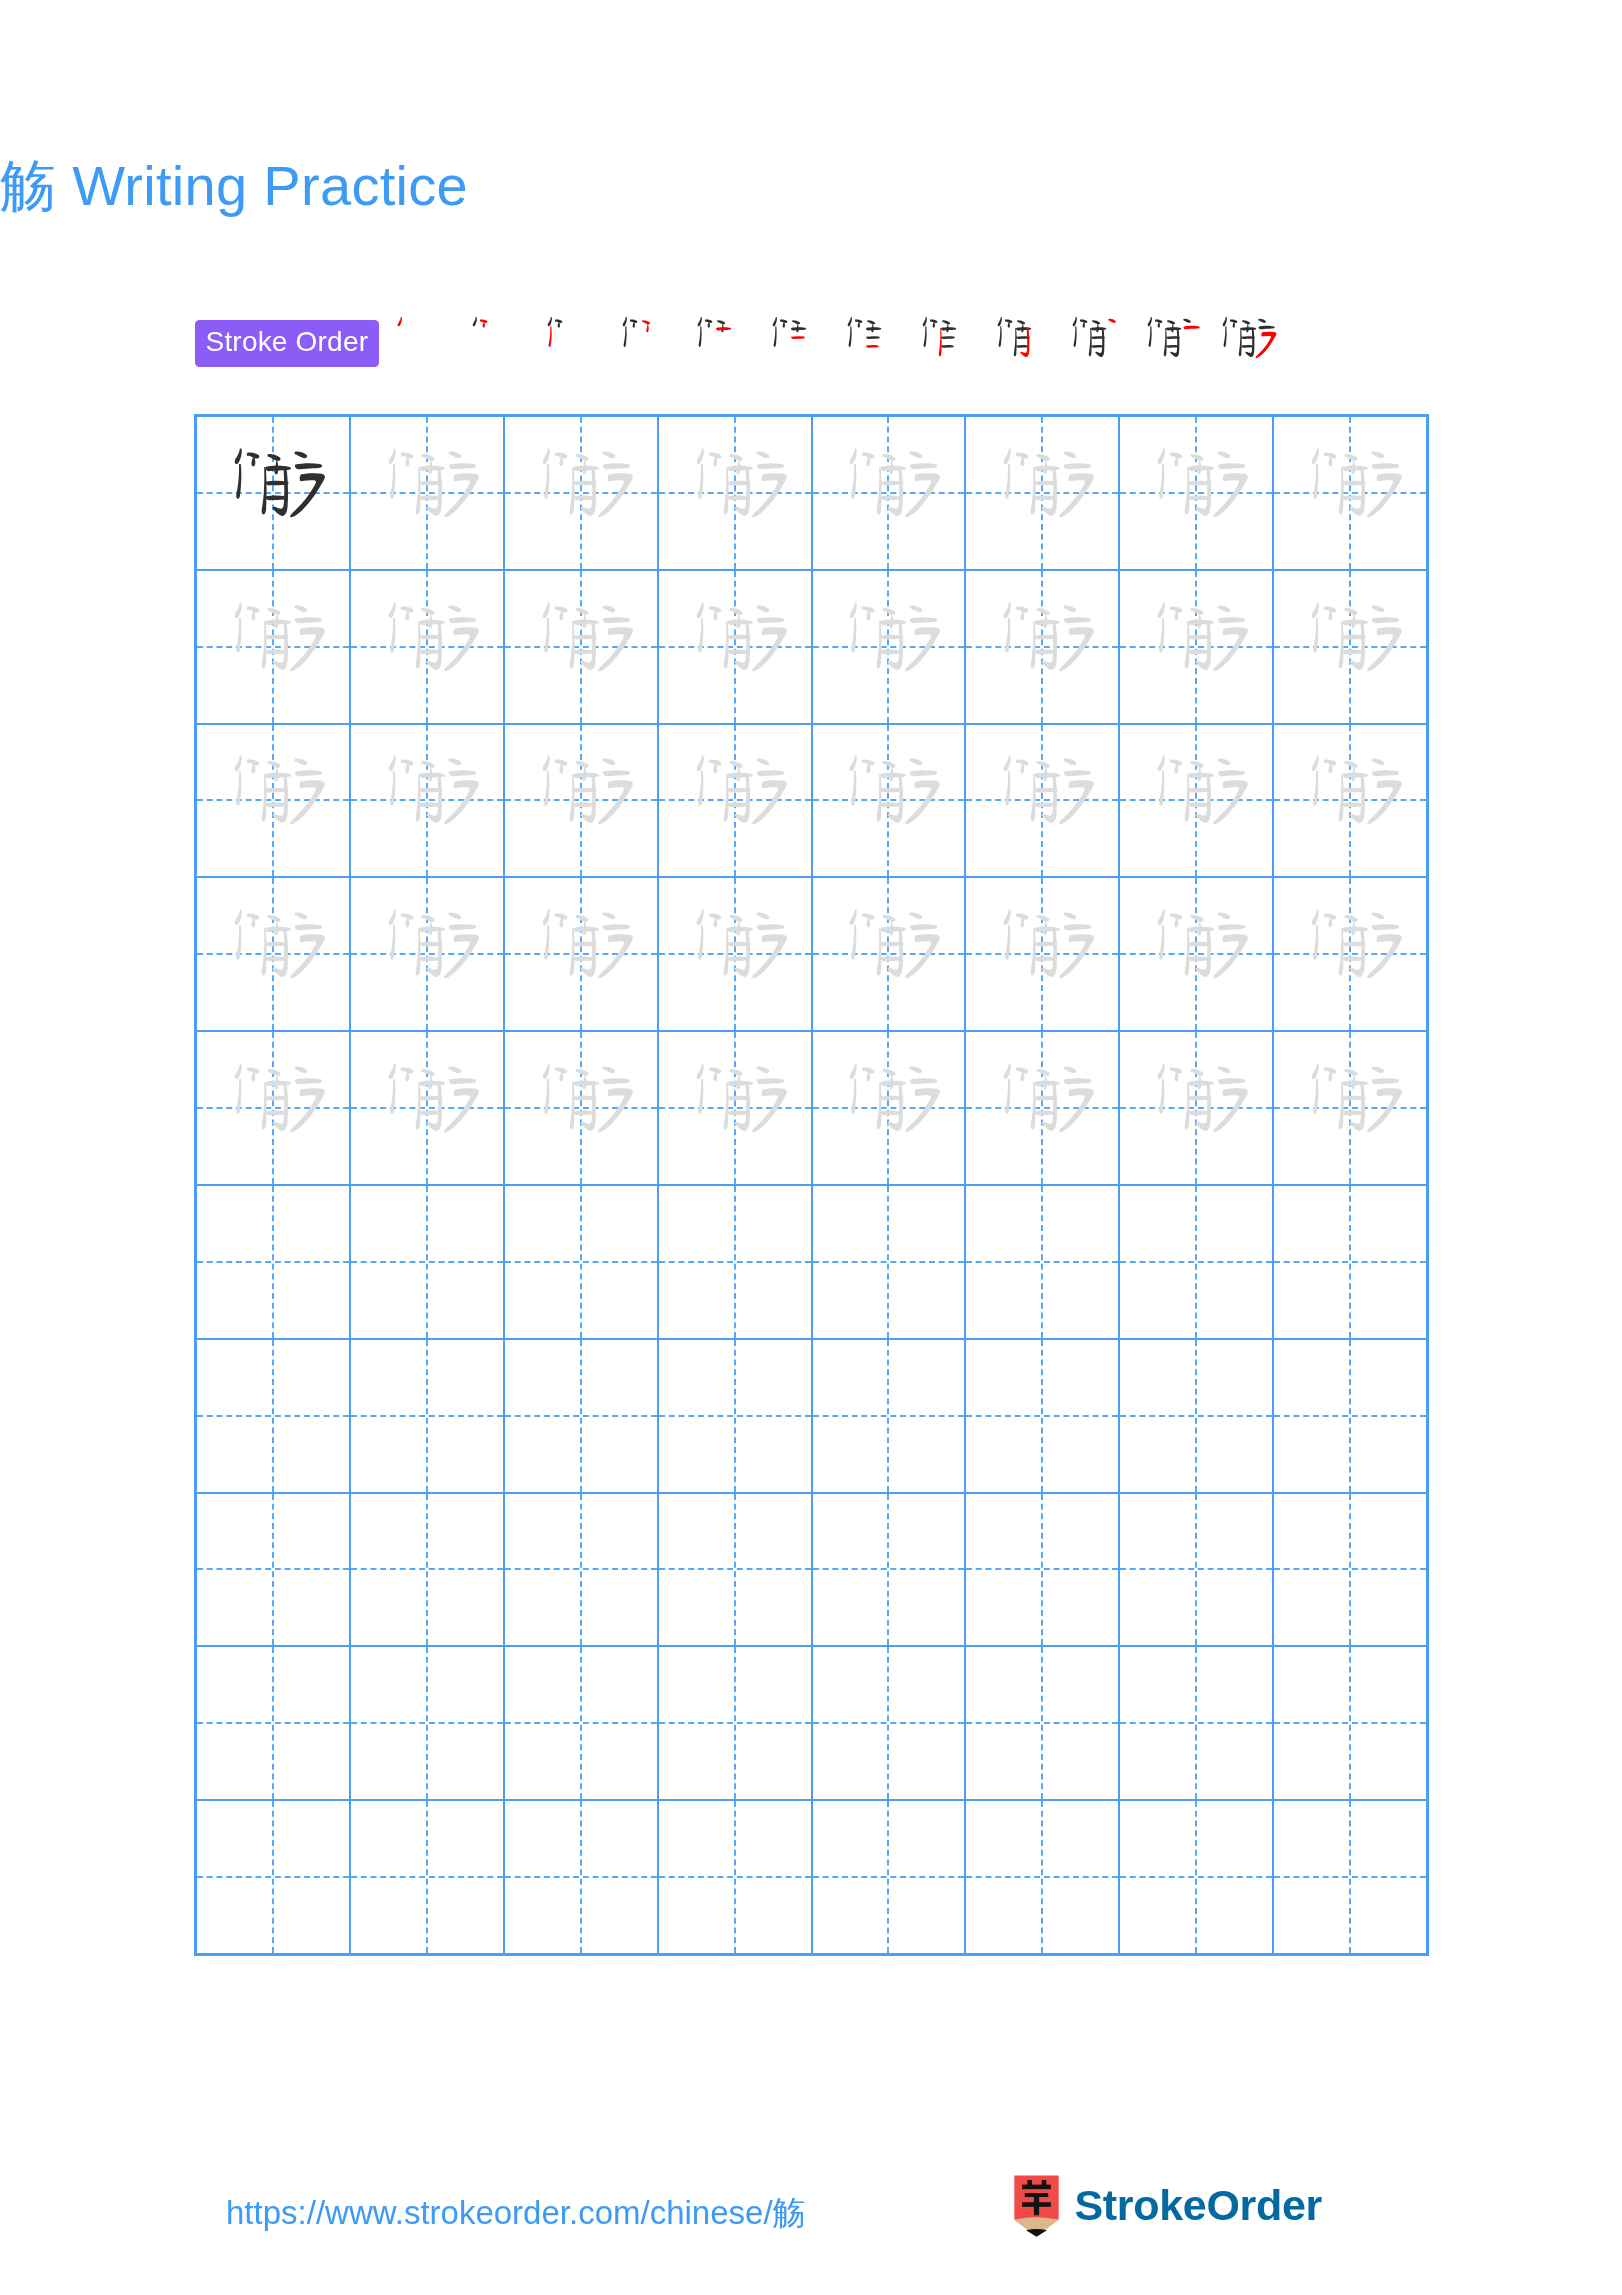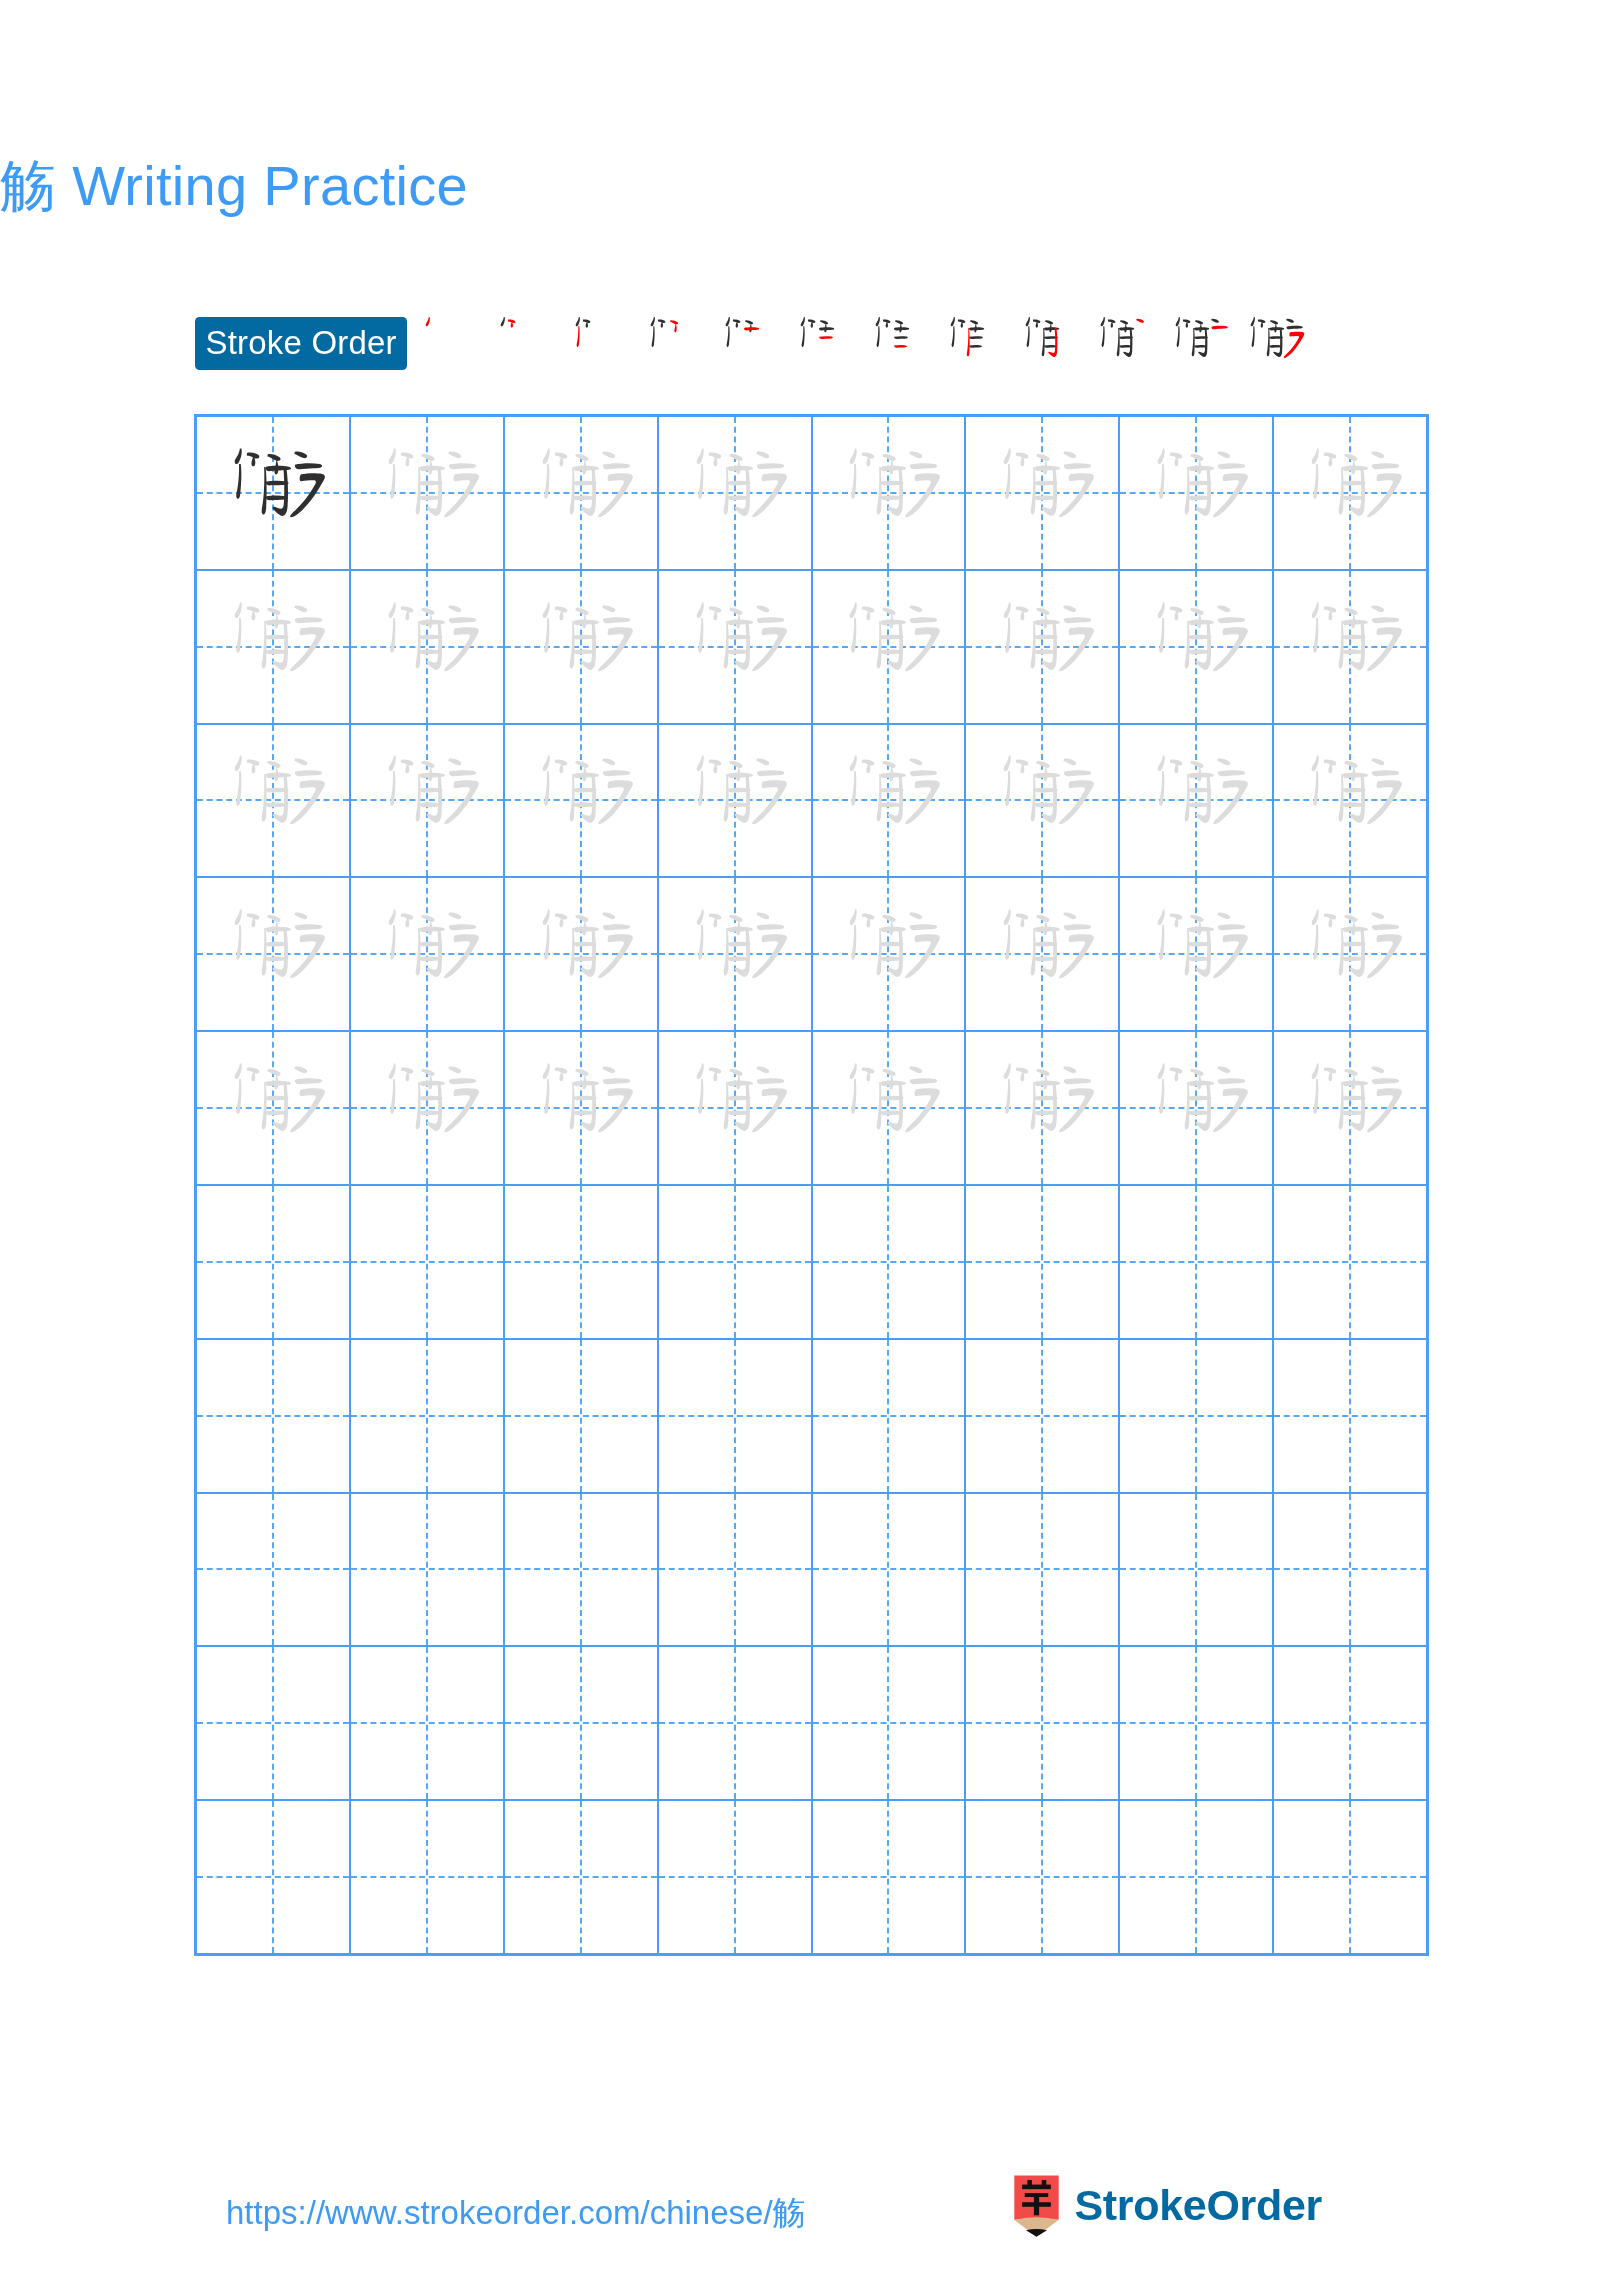--- a/index.html
+++ b/index.html
@@ -38,23 +38,23 @@
   #stroke-order-row {
     position: absolute;
     left: 195px;
     top: 305px;
     width: 1237px;
     height: 77px;
     display: flex;
     align-items: center;
   }
   #stroke-order-badge {
-    background: #0369a1;
+    background: #8b5cf6;
     color: #ffffff;
-    font-size: 33px;
+    font-size: 28px;
     line-height: 1;
     padding: 8.5px 10.5px 11px 10.5px;
     border-radius: 4.6px;
     white-space: nowrap;
     flex: 0 0 auto;
     letter-spacing: 0.2px;
   }
   #stroke-steps {
     flex: 1 1 auto;
     display: flex;

